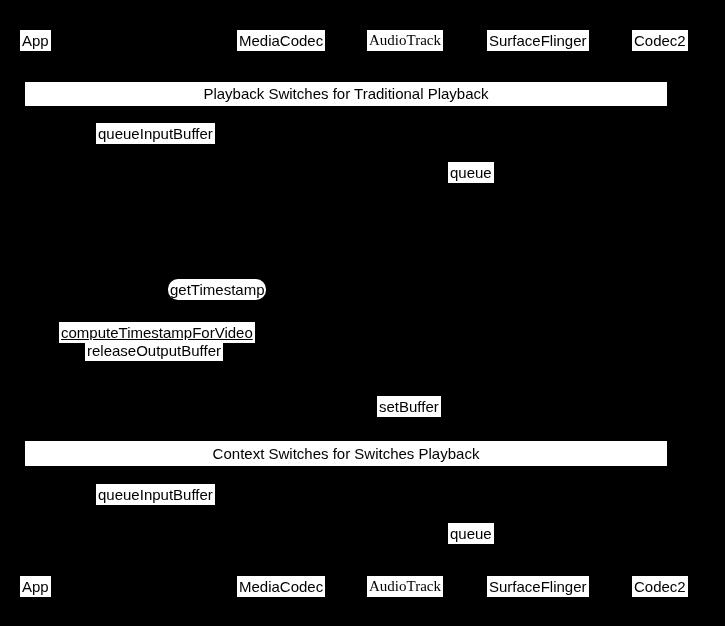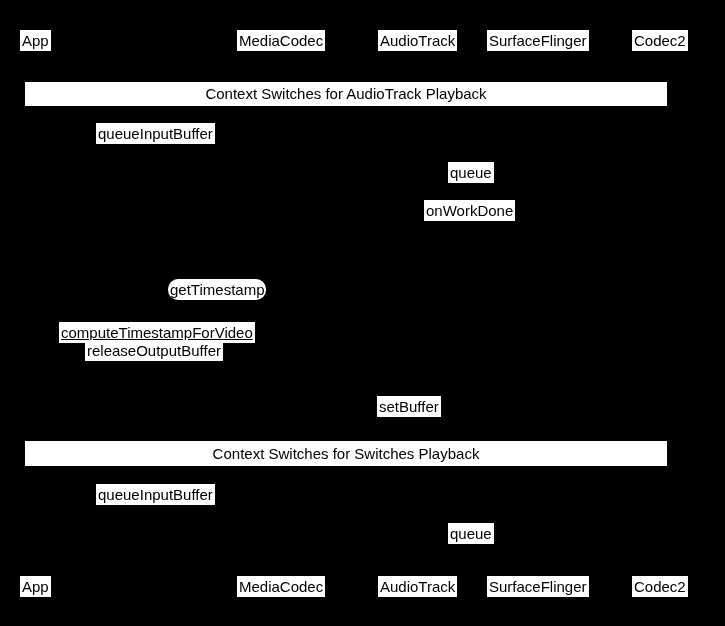--- a/index.html
+++ b/index.html
@@ -34,21 +34,21 @@
     color: #000000;
     font-size: 15px;
     text-align: center;
   }
   .banner.b1 { top: 82px;  height: 24px; line-height: 24px; }
   .banner.b2 { top: 441px; height: 25px; line-height: 25px; }
 
   
   .p-app            { left: 20px;  }
   .p-mediacodec     { left: 237px; }
-  .p-audiotrack     { left: 378px; }
+  .p-audiotrack     { left: 367px; font-family: Liberation Serif, serif; }
   .p-surfaceflinger { left: 487px; }
   .p-codec2         { left: 632px; }
   .row-top    { top: 30px; }
   .row-bottom { top: 576px; }
 
   
   .m-t0 { left: 96px;  top: 123px; }
   .m-t1 { left: 448px; top: 162px; }
   .m-t2 { left: 424px; top: 200px; }
   .m-t3 { left: 73px;  top: 240px; }
@@ -65,25 +65,24 @@
 <body>
 
 <div class="stage">
 
   <span class="label row-top p-app">App</span>
   <span class="label row-top p-mediacodec">MediaCodec</span>
   <span class="label row-top p-audiotrack">AudioTrack</span>
   <span class="label row-top p-surfaceflinger">SurfaceFlinger</span>
   <span class="label row-top p-codec2">Codec2</span>
 
-  <div class="banner b1">Context Switches for AudioTrack Playback</div>
+  <div class="banner b1">Playback Switches for Traditional Playback</div>
 
   <span class="label m-t0">queueInputBuffer</span>
   <span class="label m-t1">queue</span>
-  <span class="label m-t2">onWorkDone</span>
   <span class="label m-t4">getTimestamp</span>
   <span class="label m-t5">computeTimestampForVideo</span>
   <span class="label m-t6">releaseOutputBuffer</span>
   <span class="label m-t7">setBuffer</span>
 
   <div class="banner b2">Context Switches for Switches Playback</div>
 
   <span class="label m-u0">queueInputBuffer</span>
   <span class="label m-u1">queue</span>
 

